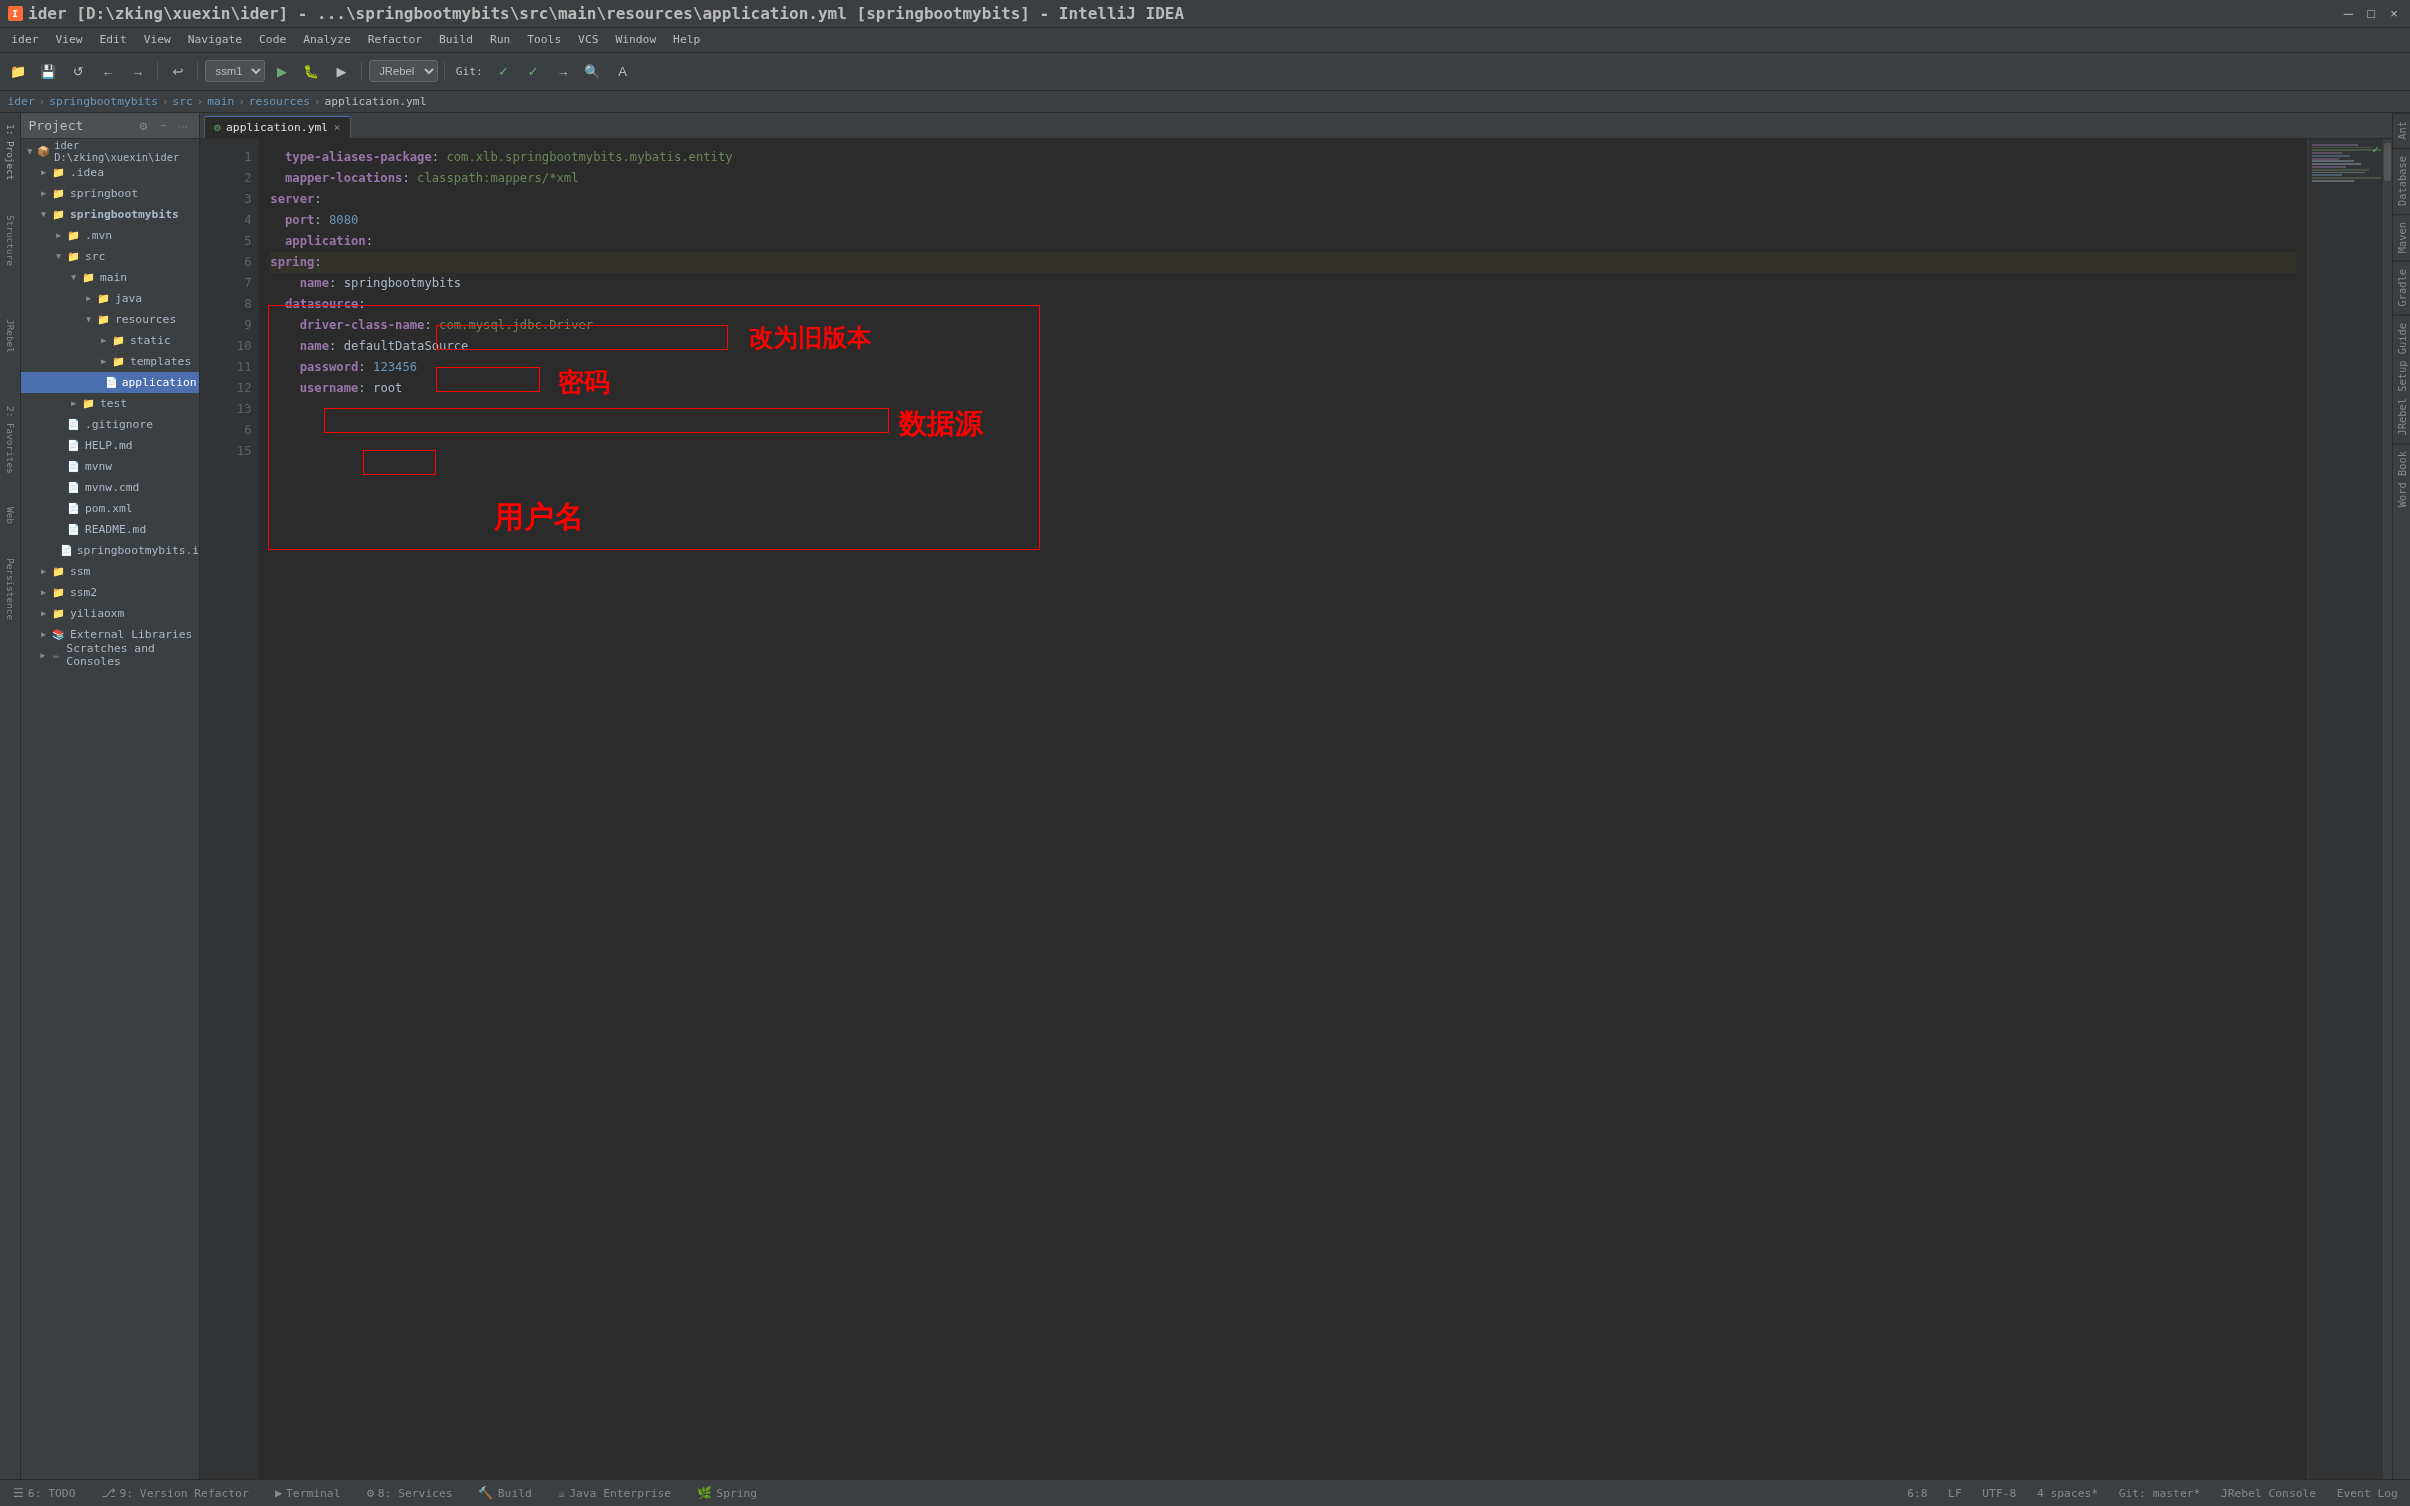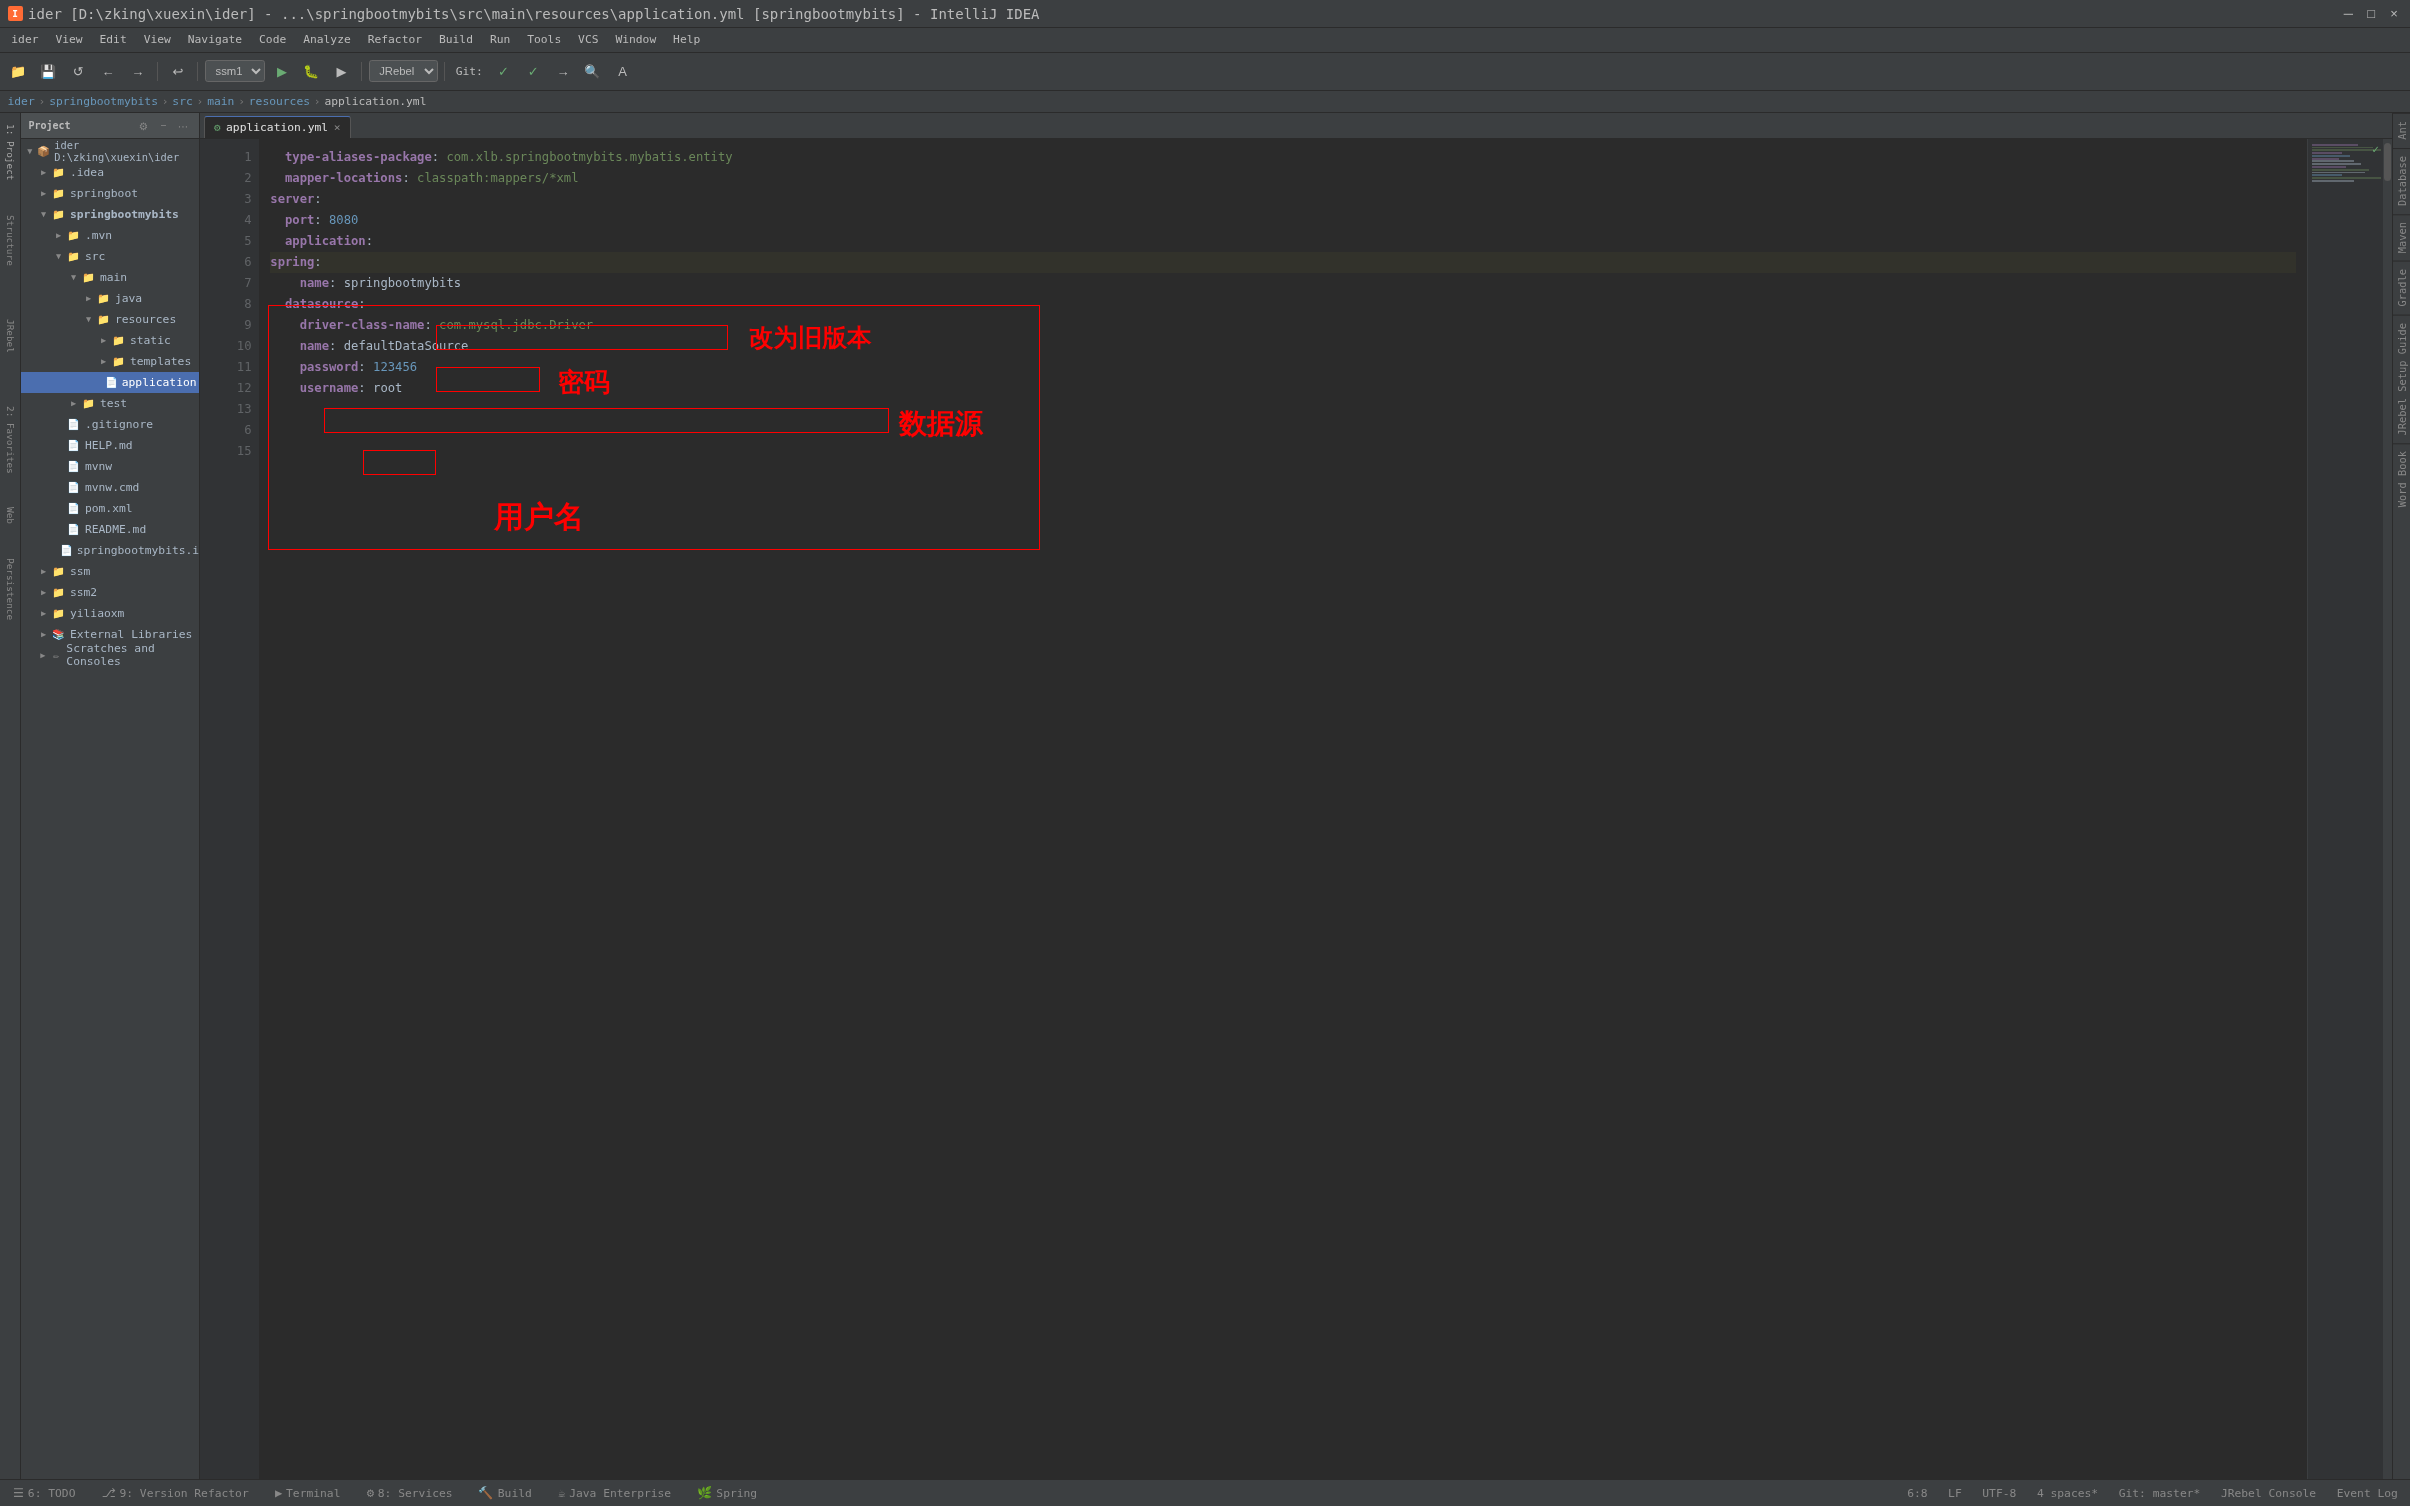--- a/index.html
+++ b/index.html
@@ -35,21 +35,22 @@
       border-radius: 1.9px;
       display: flex;
       align-items: center;
       justify-content: center;
       font-size: 9.4px;
       color: white;
       font-weight: bold;
     }
     .title-text {
       color: #bbbbbb;
-      font-size: 14px;
+      font-size: 16px;
+      font-weight: bold;
     }
     .title-bar-controls {
       display: flex;
       gap: 3.8px;
     }
     .title-btn {
       width: 19px;
       height: 19px;
       background: transparent;
       border: none;
@@ -167,22 +168,22 @@
       background: #4c5052;
       height: 26px;
       display: flex;
       align-items: center;
       padding: 0 7.5px;
       border-bottom: 0.9px solid #2b2b2b;
       gap: 5.6px;
     }
     .sidebar-title {
       color: #bbbbbb;
-      font-size: 10px;
-      font-weight: bold;
+      font-size: 13px;
+      font-weight: normal;
       flex: 1;
     }
     .sidebar-tools {
       display: flex;
       gap: 2.8px;
     }
     .sidebar-tool-btn {
       width: 17px;
       height: 17px;
       background: transparent;

